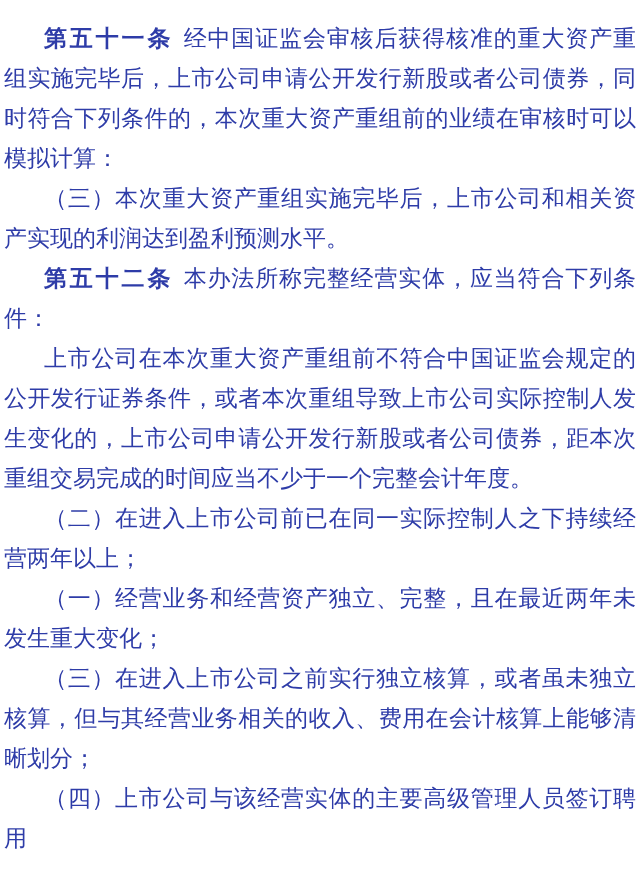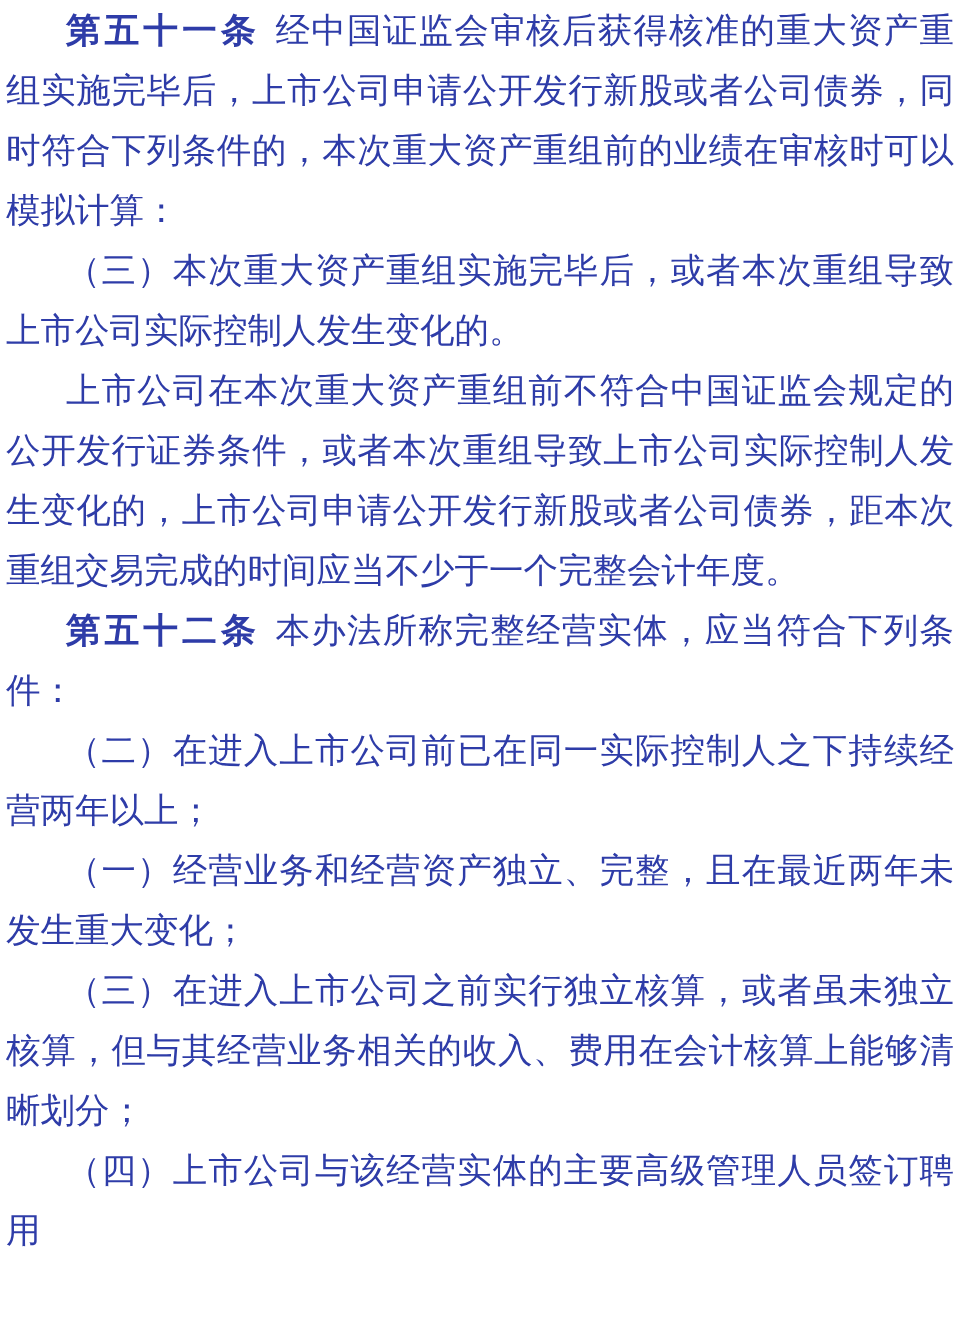--- a/index.html
+++ b/index.html
@@ -9,21 +9,21 @@
   body {
     width: 640px;
     height: 889px;
     overflow: hidden;
     background: #ffffff;
   }
   .page {
     box-sizing: border-box;
     width: 640px;
     height: 889px;
-    padding: 1px 4px 0 4px;
+    padding: 19px 4px 0 4px;
     background: #ffffff;
     color: #2e3ca8;
     font-family: "Liberation Serif", "DejaVu Serif", serif;
     font-size: 23px;
     line-height: 40px;
     text-align: justify;
     text-justify: inter-character;
   }
   .page p {
     margin: 0;
@@ -43,25 +43,25 @@
 </style>
 </head>
 <body style="background: rgb(255, 255, 255);">
 
 <div class="page" style="color: rgb(46, 60, 168); background: rgb(255, 255, 255);">
 
   <p><b class="article-no">第五十一条</b><span>经中国证监会审核后获得核准的重大资产重组实施完毕后，上市公司申请公开发行新股或者公司债券，同时符合下列条件的，本次重大资产重组前的业绩在审核时可以模拟计算：</span></p>
 
 
 
-  <p><span>（三）本次重大资产重组实施完毕后，或者本次重组导致上市公司实际控制人发生变化的。</span></p>
+  <p><span>（三）本次重大资产重组实施完毕后，上市公司和相关资产实现的利润达到盈利预测水平。</span></p>
+
+  <p><b class="article-no">第五十二条</b><span>本办法所称完整经营实体，应当符合下列条件：</span></p>
 
   <p><span>上市公司在本次重大资产重组前不符合中国证监会规定的公开发行证券条件，或者本次重组导致上市公司实际控制人发生变化的，上市公司申请公开发行新股或者公司债券，距本次重组交易完成的时间应当不少于一个完整会计年度。</span></p>
-
-  <p><b class="article-no">第五十二条</b><span>本办法所称完整经营实体，应当符合下列条件：</span></p>
 
   <p><span>（二）在进入上市公司前已在同一实际控制人之下持续经营两年以上；</span></p>
 
   <p><span>（一）经营业务和经营资产独立、完整，且在最近两年未发生重大变化；</span></p>
 
   <p><span>（三）在进入上市公司之前实行独立核算，或者虽未独立核算，但与其经营业务相关的收入、费用在会计核算上能够清晰划分；</span></p>
 
   <p><span>（四）上市公司与该经营实体的主要高级管理人员签订聘用</span></p>
 
 </div>

